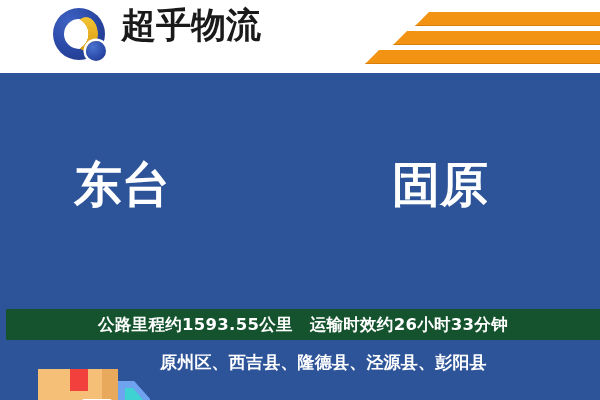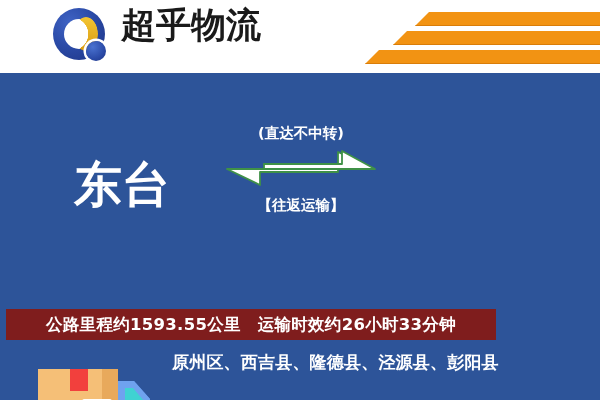--- a/index.html
+++ b/index.html
@@ -156,22 +156,22 @@
     font-size: 14.5px;
     font-weight: bold;
     color: #ffffff;
     white-space: nowrap;
   }
 
   
   #info-bar {
     position: absolute;
     left: 6px; top: 236px;
-    width: 490px; height: 31px;
-    background: #7f1d1d;
+    width: 594px; height: 31px;
+    background: #14532d;
     display: flex;
     align-items: center;
     justify-content: center;
   }
   #info-bar-text {
     font-family: "DejaVu Sans", "Liberation Sans", sans-serif;
     font-size: 16.5px;
     font-weight: bold;
     color: #ffffff;
     white-space: nowrap;
@@ -181,21 +181,20 @@
   
   #districts {
     position: absolute;
     left: 160px; top: 278px;
     font-family: "DejaVu Sans", "Liberation Sans", sans-serif;
     font-size: 17px;
     font-weight: bold;
     color: #ffffff;
     white-space: nowrap;
     letter-spacing: 0.2px;
-    margin-left: 12px;
   }
 
   
   #truck {
     position: absolute;
     left: 30px; top: 278px;
     width: 130px; height: 92px;
   }
 </style>
 </head>
@@ -220,37 +219,22 @@
     <div class="stripe" id="stripe2"></div>
     <div class="stripe" id="stripe3"></div>
   </div>
 
   <div id="body-blue">
 
     <div id="route-row">
 
       <div class="city" id="city-origin">东台</div>
 
-      <div id="arrow-group">
-
-        <div id="note-top">(直达不中转)</div>
-
-        <svg id="arrow-svg" width="154" height="44" viewBox="0 0 154 44">
-
-          <path d="M 36 17 L 116 17 L 116 5 L 151 22 L 116 39 L 116 27 L 36 27 Z" fill="#ffffff" stroke="#3f9147" stroke-width="2" stroke-linejoin="round" opacity="0"></path>
-
-          <path d="M 40 16 L 114 16 L 114 4 L 150 21 L 114 21 L 114 21 Z" fill="#ffffff" stroke="#3f9147" stroke-width="1.8" stroke-linejoin="round"></path>
-          <path d="M 40 16 L 118 16 L 118 3 L 151 21 L 40 21 Z" fill="#ffffff" stroke="#3f9147" stroke-width="1.8" stroke-linejoin="round"></path>
-
-          <path d="M 114 24 L 36 24 L 36 37 L 3 21 L 114 21 Z" fill="#ffffff" stroke="#3f9147" stroke-width="1.8" stroke-linejoin="round"></path>
-        </svg>
-
-        <div id="note-bottom">【往返运输】</div>
-      </div>
-
+
+      <div class="city" id="city-dest">固原</div>
     </div>
 
     <div id="info-bar">
       <span id="info-bar-text">公路里程约1593.55公里　运输时效约26小时33分钟</span>
     </div>
 
     <svg id="truck" viewBox="0 0 130 92">
 
       <path d="M 88 30 L 104 30 L 120 48 L 120 72 L 88 72 Z" fill="#5b93e8"></path>
       <path d="M 88 30 L 104 30 L 120 48 L 120 54 L 88 54 Z" fill="#6fa2ef"></path>

